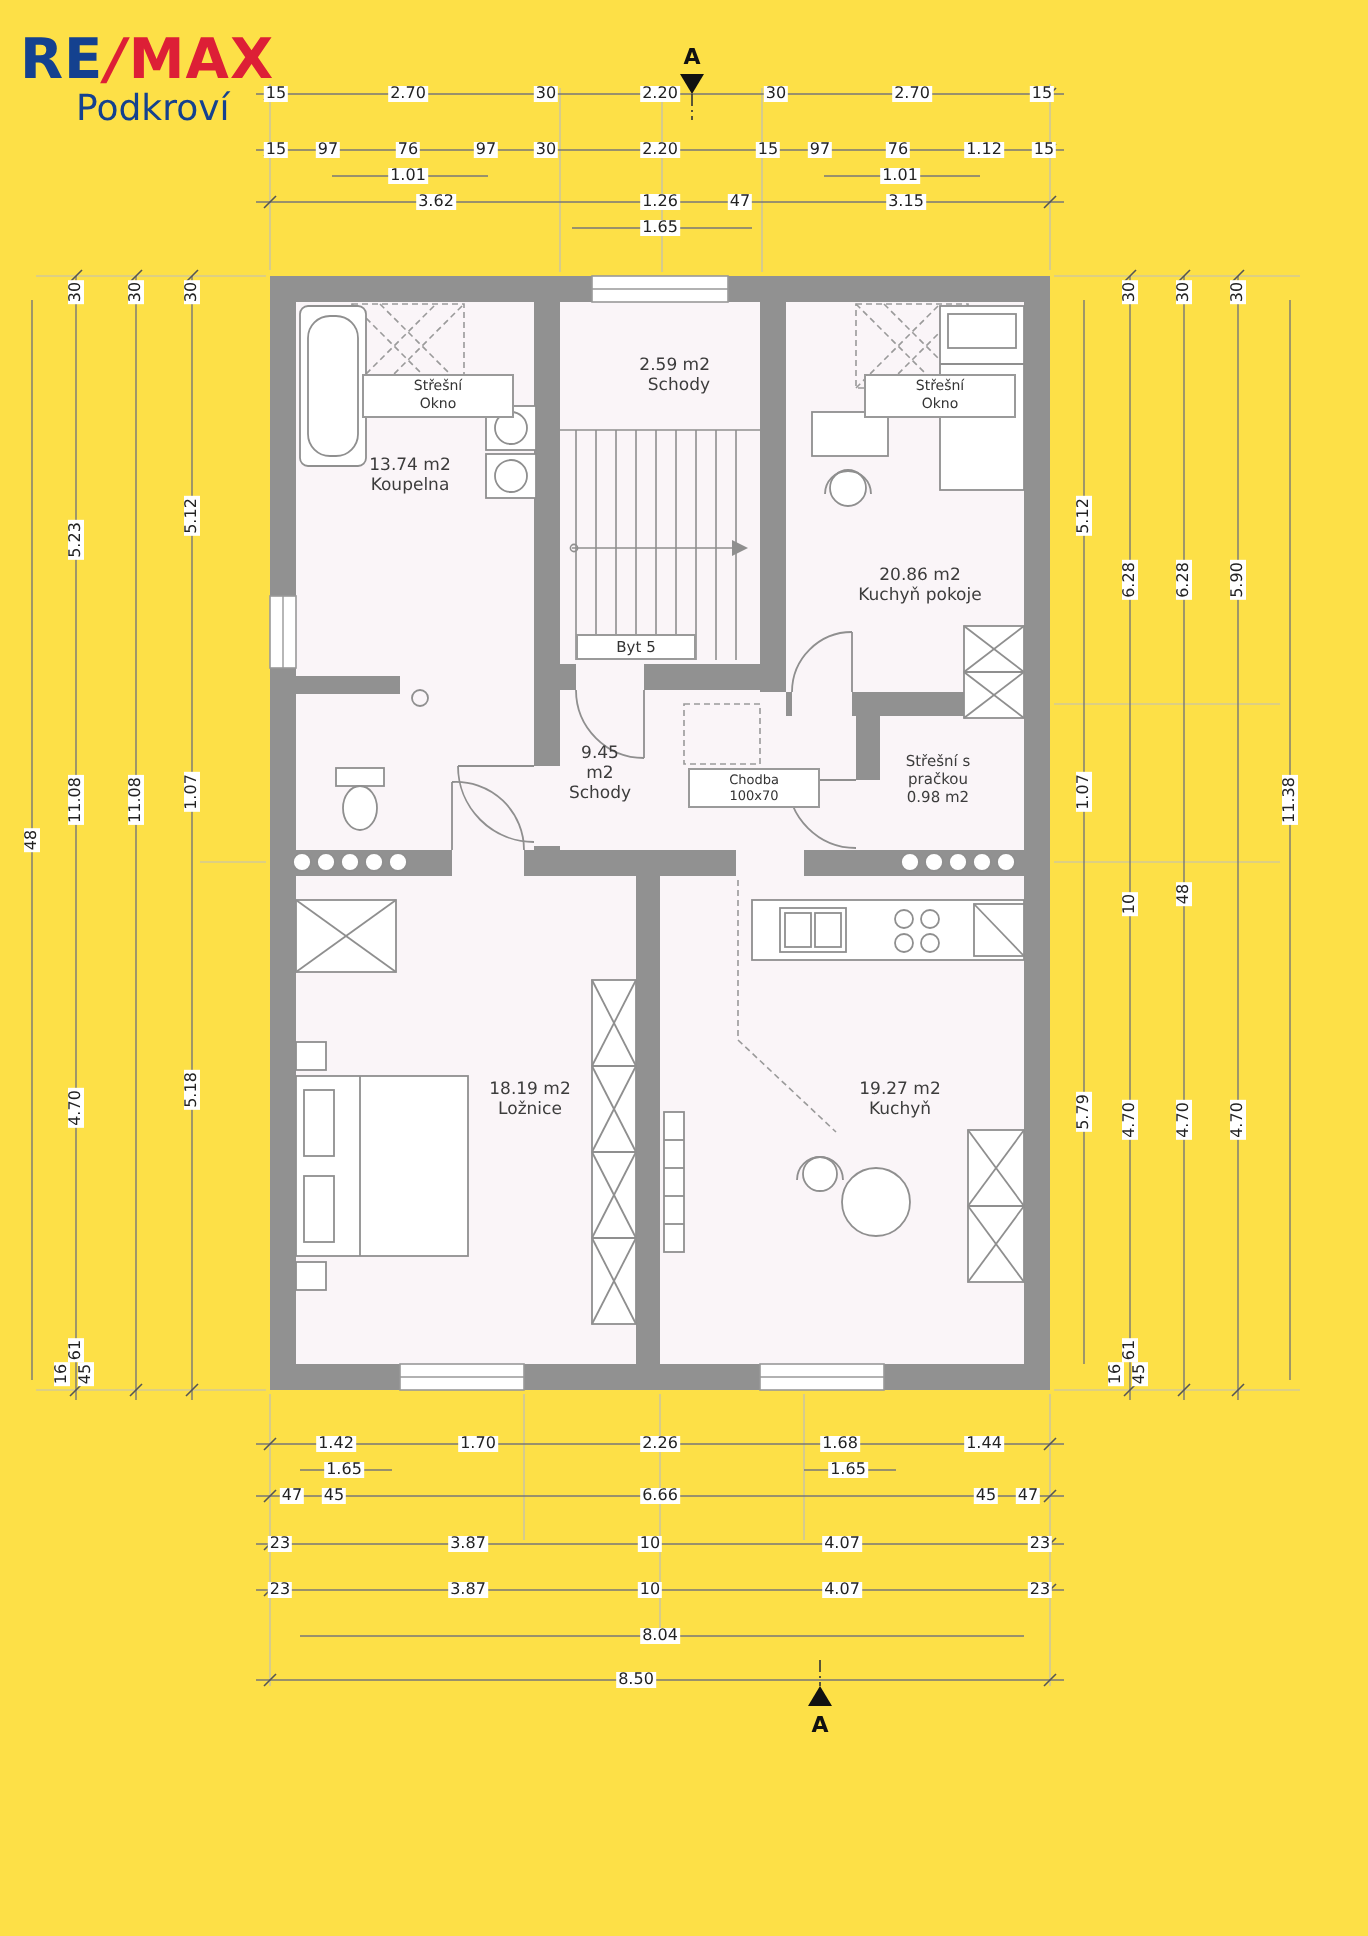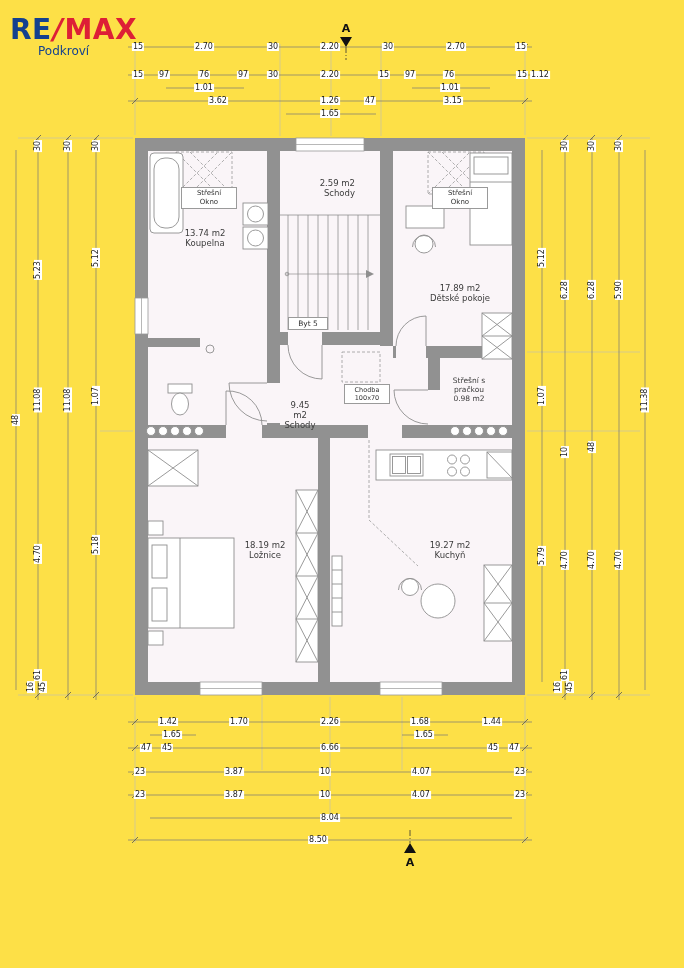--- a/index.html
+++ b/index.html
@@ -5,31 +5,31 @@
   html,body{margin:0;padding:0;background:#fff;}
   .page{position:relative;width:684px;height:968px;background:#fde047;overflow:hidden;
         font-family:"DejaVu Sans","Liberation Sans",sans-serif;}
   svg{position:absolute;left:0;top:0;}
   
   .logo{position:absolute;left:10px;top:16px;}
   .logo-word{font-weight:bold;font-size:28px;line-height:1;letter-spacing:.5px;}
   .lg-re{color:#14418f;}
   .lg-slash{color:#dd1f36;font-style:italic;margin:0 1px;}
   .lg-max{color:#dd1f36;}
-  .logo-sub{color:#14418f;font-size:12px;line-height:1.25;padding-left:28px;}
+  .logo-sub{color:#14418f;font-size:18px;line-height:1.25;padding-left:28px;}
   
   .dim{position:absolute;font-size:8px;color:#222;background:#fff;padding:0 1px;line-height:1;
        white-space:nowrap;transform:translate(-50%,-50%);}
   .dim.v{transform:translate(-50%,-50%) rotate(-90deg);}
   
   .room-label{position:absolute;font-size:8.5px;color:#3c3c3c;text-align:center;line-height:1.2;}
   .room-label span{display:block;}
   .room-label.small{font-size:7.5px;}
   .boxed{position:absolute;background:#fff;border:1px solid #9a9a9a;font-size:7px;color:#333;
-         text-align:center;line-height:1.25;padding:1px 6px;}
+         text-align:center;line-height:1.25;padding:1px 16px;}
   .boxed span{display:block;white-space:nowrap;}
   .boxed.tiny{font-size:6.5px;}
 </style>
 </head>
 <body>
 
 <div class="page">
 
   <div class="logo">
     <div class="logo-word"><span class="lg-re">RE</span><span class="lg-slash">/</span><span class="lg-max">MAX</span></div>
@@ -289,24 +289,24 @@
   <div>
     <div class="room-label" style="left:165px;top:228px;width:80px;">
       <span class="area">13.74 m2</span>
       <span class="rname">Koupelna</span>
     </div>
     <div class="room-label" style="left:295px;top:178px;width:60px;text-align:right;">
       <span class="area">2.59 m2</span>
       <span class="rname">Schody</span>
     </div>
     <div class="room-label" style="left:413px;top:283px;width:94px;">
-      <span class="area">17.89 m2</span>
-      <span class="rname">Dětské pokoje</span>
-    </div>
-    <div class="room-label" style="left:283px;top:372px;width:34px;margin-top:28px;">
+      <span class="area">20.86 m2</span>
+      <span class="rname">Kuchyň pokoje</span>
+    </div>
+    <div class="room-label" style="left:283px;top:372px;width:34px;">
       <span class="area">9.45 m2</span>
       <span class="rname">Schody</span>
     </div>
     <div class="room-label small" style="left:440px;top:376px;width:58px;">
       <span class="rname">Střešní s pračkou</span>
       <span class="area">0.98 m2</span>
     </div>
     <div class="room-label" style="left:225px;top:540px;width:80px;">
       <span class="area">18.19 m2</span>
       <span class="rname">Ložnice</span>
@@ -342,21 +342,21 @@
       <span class="dim" style="left: 521px; top: 47px;">15</span>
       <span class="dim" style="left: 138px; top: 75px;">15</span>
       <span class="dim" style="left: 164px; top: 75px;">97</span>
       <span class="dim" style="left: 204px; top: 75px;">76</span>
       <span class="dim" style="left: 243px; top: 75px;">97</span>
       <span class="dim" style="left: 273px; top: 75px;">30</span>
       <span class="dim" style="left: 330px; top: 75px;">2.20</span>
       <span class="dim" style="left: 384px; top: 75px;">15</span>
       <span class="dim" style="left: 410px; top: 75px;">97</span>
       <span class="dim" style="left: 449px; top: 75px;">76</span>
-      <span class="dim" style="left: 492px; top: 75px; margin-left: 48px;">1.12</span>
+      <span class="dim" style="left: 492px; top: 75px;">1.12</span>
       <span class="dim" style="left: 522px; top: 75px;">15</span>
       <span class="dim" style="left: 204px; top: 88px;">1.01</span>
       <span class="dim" style="left: 450px; top: 88px;">1.01</span>
       <span class="dim" style="left: 218px; top: 101px;">3.62</span>
       <span class="dim" style="left: 330px; top: 101px;">1.26</span>
       <span class="dim" style="left: 370px; top: 101px;">47</span>
       <span class="dim" style="left: 453px; top: 101px;">3.15</span>
       <span class="dim" style="left: 330px; top: 114px;">1.65</span>
       <span class="dim" style="left: 168px; top: 722px;">1.42</span>
       <span class="dim" style="left: 239px; top: 722px;">1.70</span>

